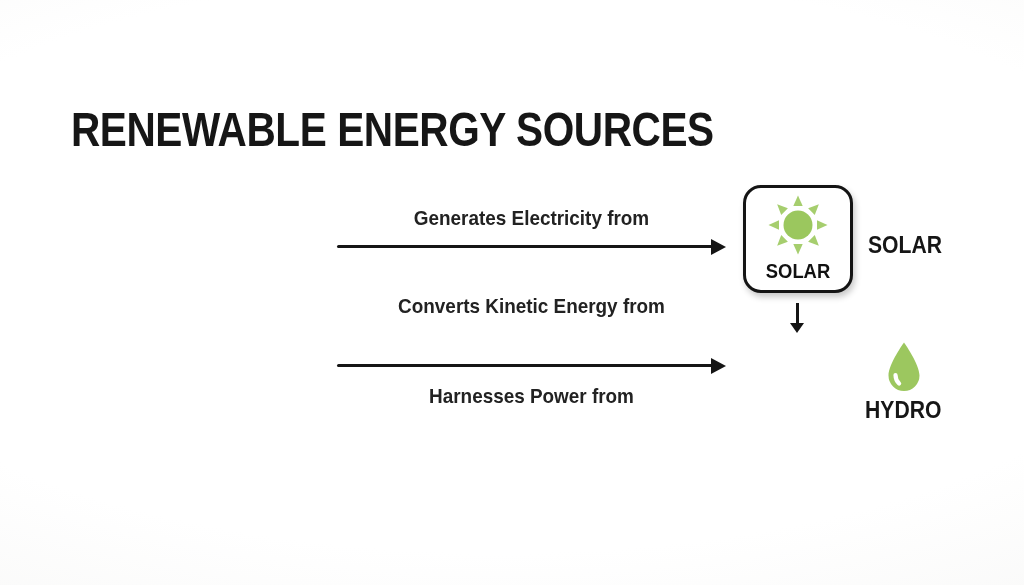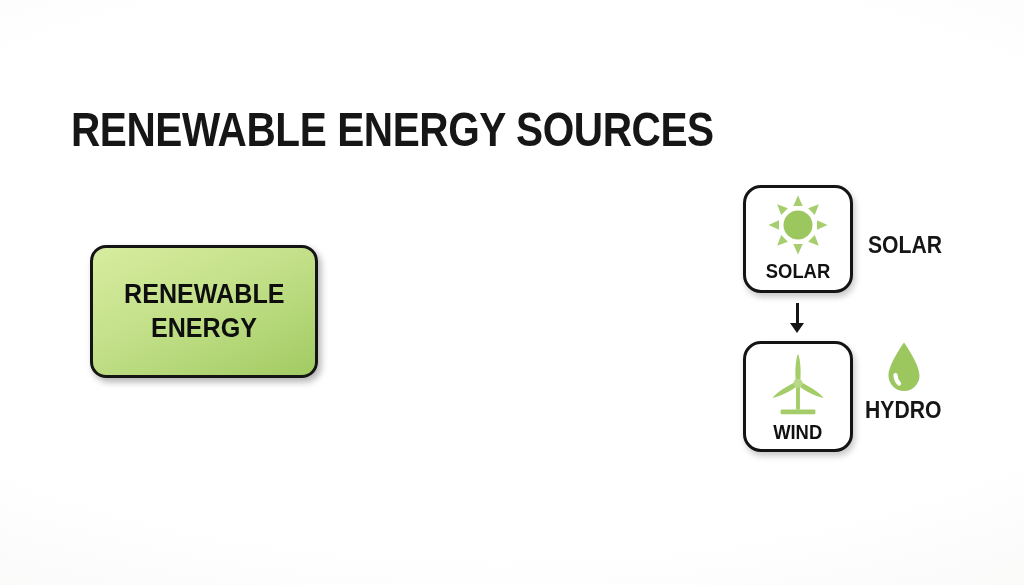--- a/index.html
+++ b/index.html
@@ -110,25 +110,28 @@
 
   .icon-wrap { line-height: 0; }
 </style>
 </head>
 <body>
 
 <div class="stage">
 
   <h1 class="title">RENEWABLE ENERGY SOURCES</h1>
 
-  <div class="source-box">
-    <span class="line">RENEWABLE</span>
-    <span class="line">ENERGY</span>
+
+  <div class="flow-zone">
+    <div class="flow-label label-top">Generates Electricity from</div>
+    <div class="arrow-h arrow-top"></div>
+    <div class="flow-label label-middle">Converts Kinetic Energy from</div>
+    <div class="arrow-h arrow-bottom"></div>
+    <div class="flow-label label-bottom">Harnesses Power from</div>
   </div>
-
 
   <div class="node-box solar-box">
     <span class="icon-wrap">
       <svg width="66" height="64" viewBox="0 0 64 64" aria-hidden="true">
         <g fill="#a6ce6e">
           <polygon points="32,2.5 27.3,13 36.7,13" transform="rotate(0 32 32)"></polygon>
           <polygon points="32,2.5 27.3,13 36.7,13" transform="rotate(45 32 32)"></polygon>
           <polygon points="32,2.5 27.3,13 36.7,13" transform="rotate(90 32 32)"></polygon>
           <polygon points="32,2.5 27.3,13 36.7,13" transform="rotate(135 32 32)"></polygon>
           <polygon points="32,2.5 27.3,13 36.7,13" transform="rotate(180 32 32)"></polygon>
@@ -137,35 +140,20 @@
           <polygon points="32,2.5 27.3,13 36.7,13" transform="rotate(315 32 32)"></polygon>
         </g>
         <circle cx="32" cy="32" r="14.5" fill="#9bc75e"></circle>
       </svg>
     </span>
     <span class="node-label">SOLAR</span>
   </div>
 
   <div class="arrow-v"></div>
 
-  <div class="node-box wind-box">
-    <span class="icon-wrap">
-      <svg width="84" height="72" viewBox="0 0 64 60" aria-hidden="true">
-        <g fill="#a4cc68">
-          <path d="M32 4 C29.8 9 29.3 21 30.3 27.5 L33.7 27.5 C34.7 21 34.2 9 32 4 Z" transform="rotate(0 32 28.5)"></path>
-          <path d="M32 4 C29.8 9 29.3 21 30.3 27.5 L33.7 27.5 C34.7 21 34.2 9 32 4 Z" transform="rotate(120 32 28.5)"></path>
-          <path d="M32 4 C29.8 9 29.3 21 30.3 27.5 L33.7 27.5 C34.7 21 34.2 9 32 4 Z" transform="rotate(240 32 28.5)"></path>
-          <rect x="30.4" y="30" width="3.2" height="20.5"></rect>
-          <rect x="17.5" y="50.5" width="29" height="3.8" rx="1"></rect>
-        </g>
-        <circle cx="32" cy="28.5" r="3.8" fill="#b7d887"></circle>
-      </svg>
-    </span>
-    <span class="node-label">WIND</span>
-  </div>
 
   <div class="side-label side-solar">SOLAR</div>
 
   <div class="drop-wrap">
     <svg width="40" height="52" viewBox="0 0 40 52" aria-hidden="true">
       <path d="M20 1.5 C20 1.5 4.5 23 4.5 34.5 a15.5 15.5 0 0 0 31 0 C35.5 23 20 1.5 20 1.5 Z" fill="#9cc75f"></path>
       <path d="M11.5 34 a10 11.5 0 0 0 3.6 8.6" stroke="#ffffff" stroke-width="4.2" fill="none" stroke-linecap="round"></path>
     </svg>
   </div>
   <div class="side-label side-hydro">HYDRO</div>

